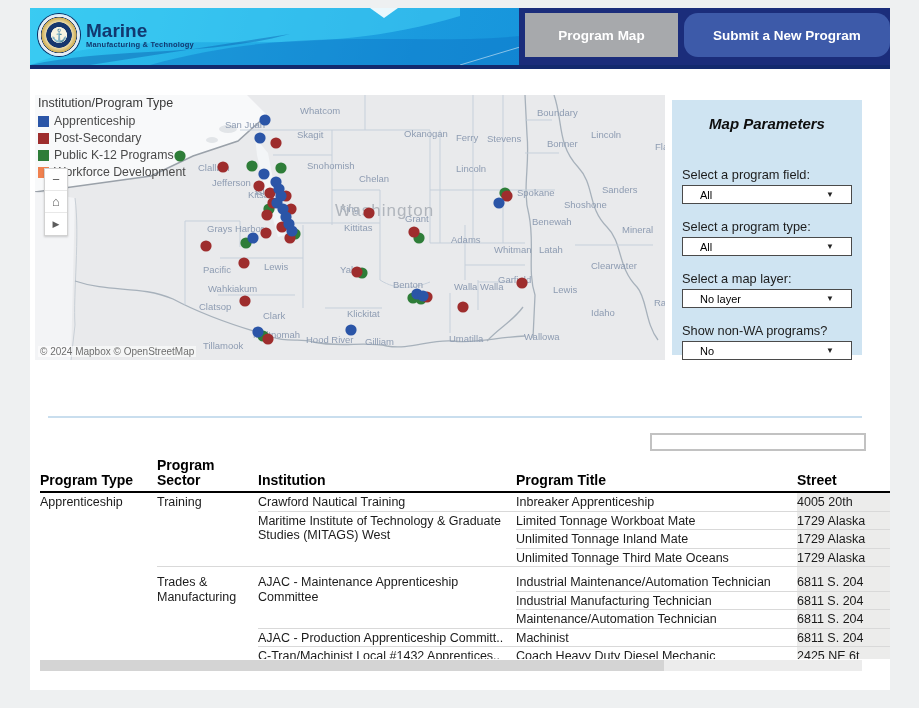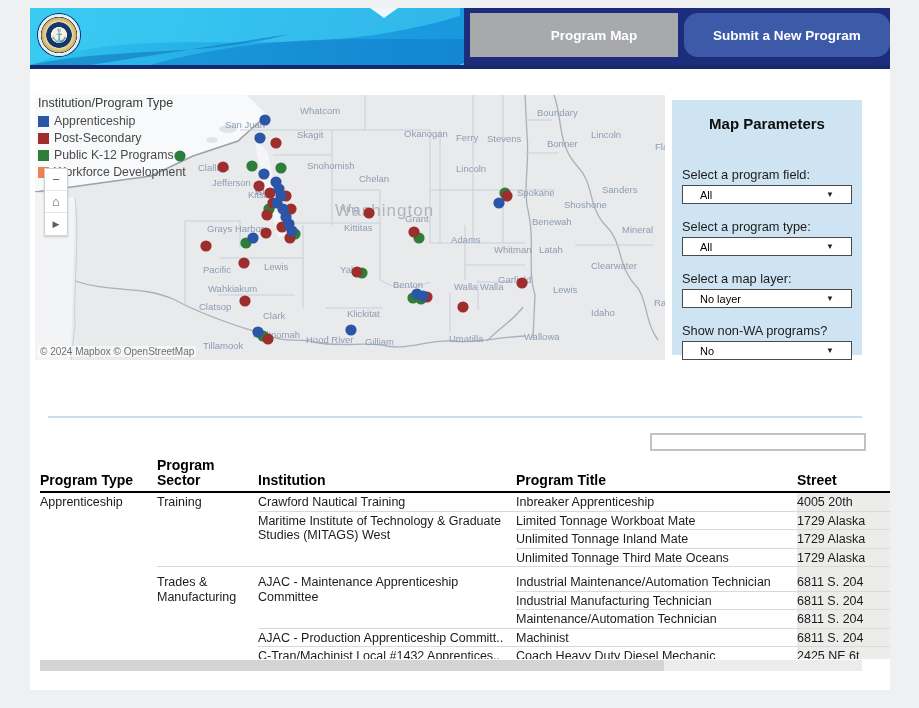--- a/index.html
+++ b/index.html
@@ -18,40 +18,40 @@
   .coe-tagline{color:#12386f;font-weight:bold;font-size:7.5px;letter-spacing:.2px;}
   .sji{position:absolute;left:152px;top:3px;display:flex;align-items:center;gap:9px;z-index:2;}
   .sji-word{position:relative;color:#fff;font-weight:bold;font-size:37px;line-height:48px;letter-spacing:-2px;}
   .sji-dot{position:absolute;width:8px;height:8px;border-radius:50%;}
   .sji-dot.orange{background:#f7a823;left:22px;top:7px;}
   .sji-dot.green{background:#8dc63f;left:38px;top:7px;}
   .sji-lines{display:flex;flex-direction:column;justify-content:center;}
   .sji-lines span{color:#fff;font-weight:bold;font-size:10.5px;letter-spacing:1.6px;line-height:12px;}
   .nav{position:absolute;right:0;top:0;height:57px;display:flex;align-items:stretch;background:#1b2d7b;padding:5px 0 8px 6px;box-sizing:border-box;gap:6px;z-index:3;}
   .nav-btn{display:flex;align-items:center;justify-content:center;color:#fff;font-weight:bold;font-size:13.5px;cursor:pointer;}
-  .nav-btn.gray{width:168px;background:#a7a9ac;padding-left:40px;}
+  .nav-btn.gray{width:153px;background:#a7a9ac;}
   .nav-btn.blue{width:206px;background:#3d5aa9;border-radius:14px;}
 
   
   .map{position:absolute;left:5px;top:87px;width:630px;height:265px;background:#e9eaec;}
   .map svg{display:block;}
   .attribution{position:absolute;left:3px;bottom:3px;font-size:10px;color:#6f6f6f;background:rgba(255,255,255,.55);padding:0 2px;white-space:nowrap;}
   .legend{position:absolute;left:8px;top:88px;width:150px;z-index:4;}
   .legend-title{font-size:12.5px;color:#393939;margin-bottom:4px;}
   .legend-item{display:flex;align-items:center;gap:5px;margin-bottom:3px;}
   .legend-swatch{width:11px;height:11px;flex:0 0 auto;}
   .legend-label{font-size:12.3px;color:#4a4a4a;white-space:nowrap;}
   .map-controls{position:absolute;left:14px;top:160px;width:22px;background:#fff;border:1px solid #d2d2d2;box-shadow:0 1px 2px rgba(0,0,0,.18);z-index:4;}
   .map-ctrl{width:22px;height:22px;display:flex;align-items:center;justify-content:center;color:#5c5c5c;font-size:13px;cursor:pointer;border-bottom:1px solid #e8e8e8;box-sizing:border-box;}
   .map-ctrl:last-child{border-bottom:none;}
   .map-ctrl.pan{font-size:9px;}
 
   
   .params{position:absolute;left:642px;top:92px;width:190px;height:255px;background:#cfe4f2;box-sizing:border-box;}
-  .params-title{text-align:center;font-weight:bold;font-size:15px;color:#0e0e0e;padding-top:15px;}
+  .params-title{text-align:center;font-weight:bold;font-size:15px;color:#0e0e0e;padding-top:15px;font-style:italic;}
   .param-field{margin:15px 10px 0 10px;}
   .param-field:first-of-type{margin-top:35px;}
   .param-label{font-size:12.8px;color:#1c1c1c;margin-bottom:3px;}
   .param-select{height:17px;background:#fff;border:1px solid #4a4a4a;display:flex;align-items:center;justify-content:space-between;padding:0 17px;cursor:pointer;}
   .param-value{font-size:11px;color:#000;}
   .param-caret{font-size:8px;color:#222;}
 
   
   .divider{position:absolute;left:18px;top:408px;width:814px;height:2px;background:#c9deee;}
   .search-box{position:absolute;left:620px;top:425px;width:206px;height:14px;border:2px solid #c2c2c2;background:#fff;font-size:12px;padding:0 3px;outline:none;}
@@ -78,20 +78,24 @@
       <path d="M0,57 C120,10 260,60 430,8 L430,-5 L0,-5 Z" fill="#44d2f5" opacity="0.55"></path>
       <path d="M120,57 C300,6 430,54 580,12 L700,57 Z" fill="#0b6fc4" opacity="0.40"></path>
       <path d="M0,57 C90,38 170,50 260,26 L60,57 Z" fill="#0a5fb0" opacity="0.45"></path>
       <path d="M340,0 l14,10 14,-10 Z" fill="#ffffff" opacity="0.9"></path>
       <path d="M430,57 L620,0" stroke="#ffffff" stroke-width="1" opacity="0.5"></path>
     </svg>
     <div class="coe">
       <div class="coe-badge">
           <span class="emblem">⚓</span>
         </div>
+      <div>
+        <div class="coe-name">Marine</div>
+        <div class="coe-tagline">Manufacturing &amp; Technology</div>
+      </div>
     </div>
     <div class="nav">
         <div class="nav-btn gray">Program Map</div>
         <div class="nav-btn blue">Submit a New Program</div>
       </div>
   </div>
 
   <div class="map">
     <svg id="map-svg" width="630" height="265" viewBox="0 0 630 265">
       <rect x="0" y="0" width="630" height="265" fill="#e9eaec"></rect>

